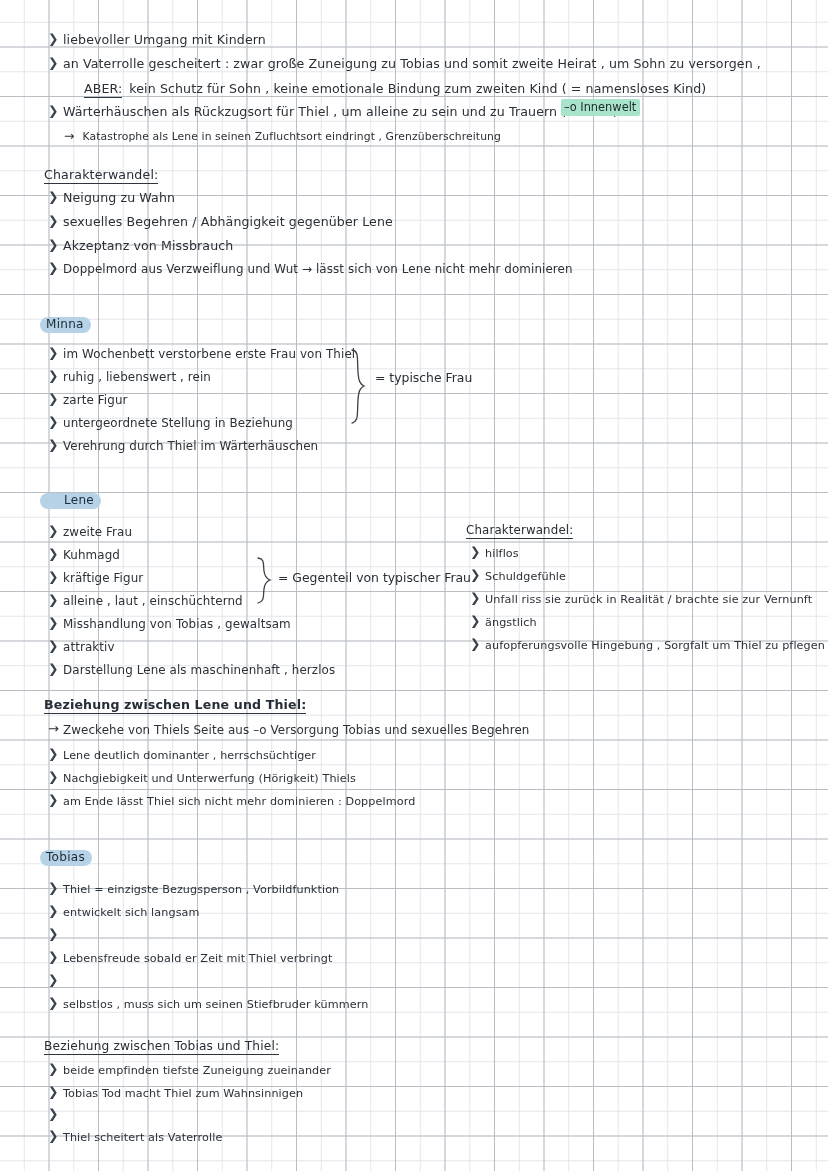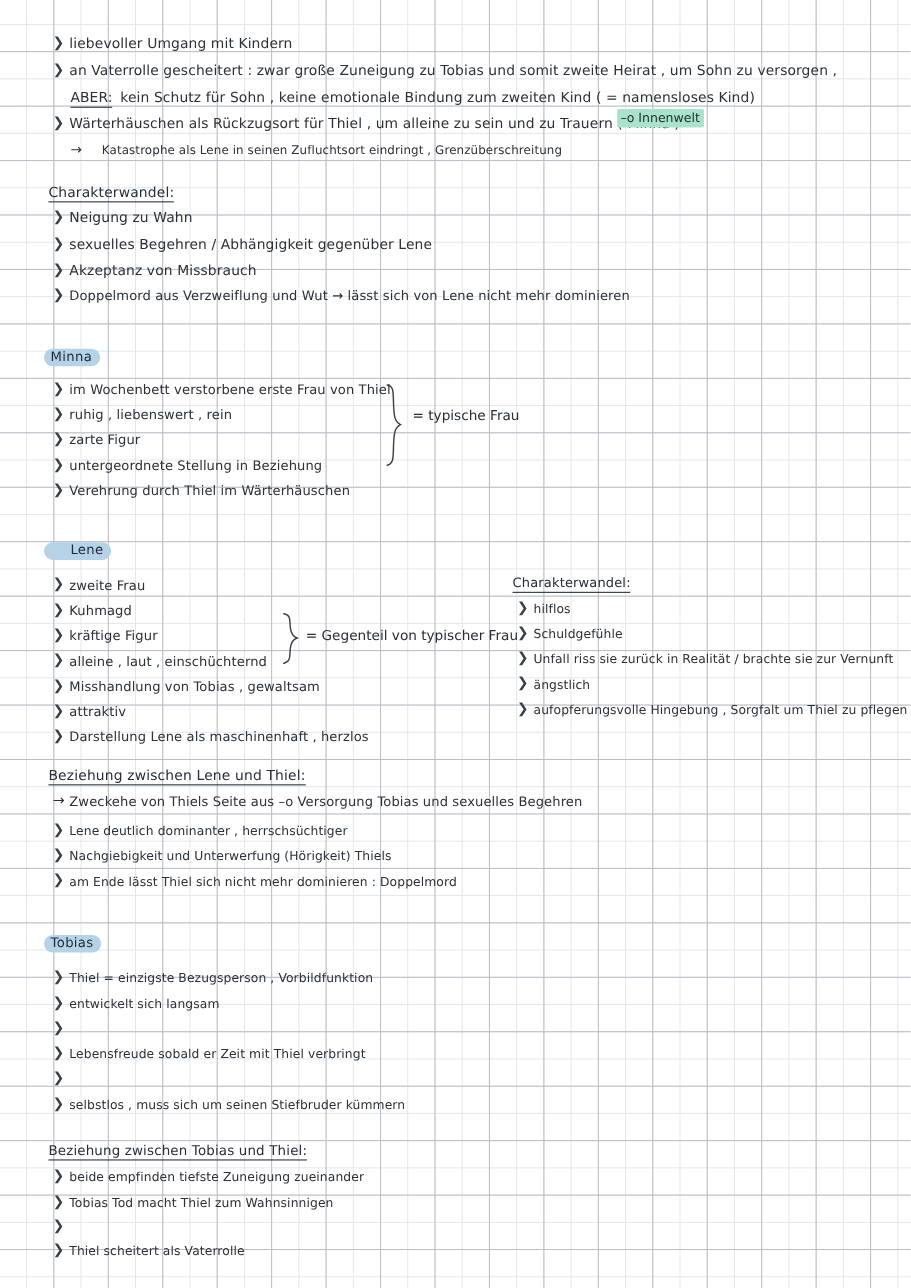--- a/index.html
+++ b/index.html
@@ -77,20 +77,21 @@
     color: #262d36;
     border-bottom: 1.1px solid #2d343d;
     padding-bottom: 1px;
     white-space: nowrap;
     letter-spacing: .15px;
   }
 
   .u-inline {
     border-bottom: 1.1px solid #2d343d;
     padding-bottom: 0.5px;
+    margin-left: 20px;
   }
 
   
   .greenmark {
     position: absolute;
     font-size: 11.4px;
     color: #1f2a2a;
     background: #a9e3cb;
     padding: 1px 4px 2px 3px;
     border-radius: 2px;
@@ -140,21 +141,21 @@
 
   <div class="line s13" style="left:48px; top:104px;">
     <span class="bullet">❯</span>
     <span class="txt">Wärterhäuschen als Rückzugsort für Thiel , um alleine zu sein und zu Trauern ( Minna )</span>
   </div>
 
   <div class="greenmark" style="left:561px; top:99px;">–o Innenwelt</div>
 
   <div class="line s11" style="left:64px; top:128px;">
     <span class="txt arrowline" style="font-size:12.5px;">→</span>
-    <span class="txt" style="margin-left:18px;">Katastrophe als Lene in seinen Zufluchtsort eindringt  ,  Grenzüberschreitung</span>
+    <span class="txt" style="margin-left:8px;">Katastrophe als Lene in seinen Zufluchtsort eindringt  ,  Grenzüberschreitung</span>
   </div>
 
   <div class="subhead" style="left:44px; top:167px;">Charakterwandel:</div>
 
   <div class="line s13" style="left:48px; top:190px;">
     <span class="bullet">❯</span>
     <span class="txt">Neigung zu Wahn</span>
   </div>
   <div class="line s13" style="left:48px; top:214px;">
     <span class="bullet">❯</span>
@@ -249,21 +250,21 @@
   </div>
   <div class="line s115" style="left:470px; top:614px;">
     <span class="bullet">❯</span>
     <span class="txt">ängstlich</span>
   </div>
   <div class="line s115" style="left:470px; top:637px;">
     <span class="bullet">❯</span>
     <span class="txt">aufopferungsvolle Hingebung , Sorgfalt um Thiel zu pflegen</span>
   </div>
 
-  <div class="subhead" style="left:44px; top:697px;">Beziehung zwischen Lene und Thiel:</div>
+  <div class="subhead" style="left:44px; top:697px;font-weight:bold;">Beziehung zwischen Lene und Thiel:</div>
 
   <div class="line s12" style="left:48px; top:722px;">
     <span class="bullet arrowline" style="font-size:13px;">→</span>
     <span class="txt">Zweckehe von Thiels Seite aus   –o Versorgung Tobias und sexuelles Begehren</span>
   </div>
 
   <div class="line s115" style="left:48px; top:747px;">
     <span class="bullet">❯</span>
     <span class="txt">Lene deutlich dominanter , herrschsüchtiger</span>
   </div>

